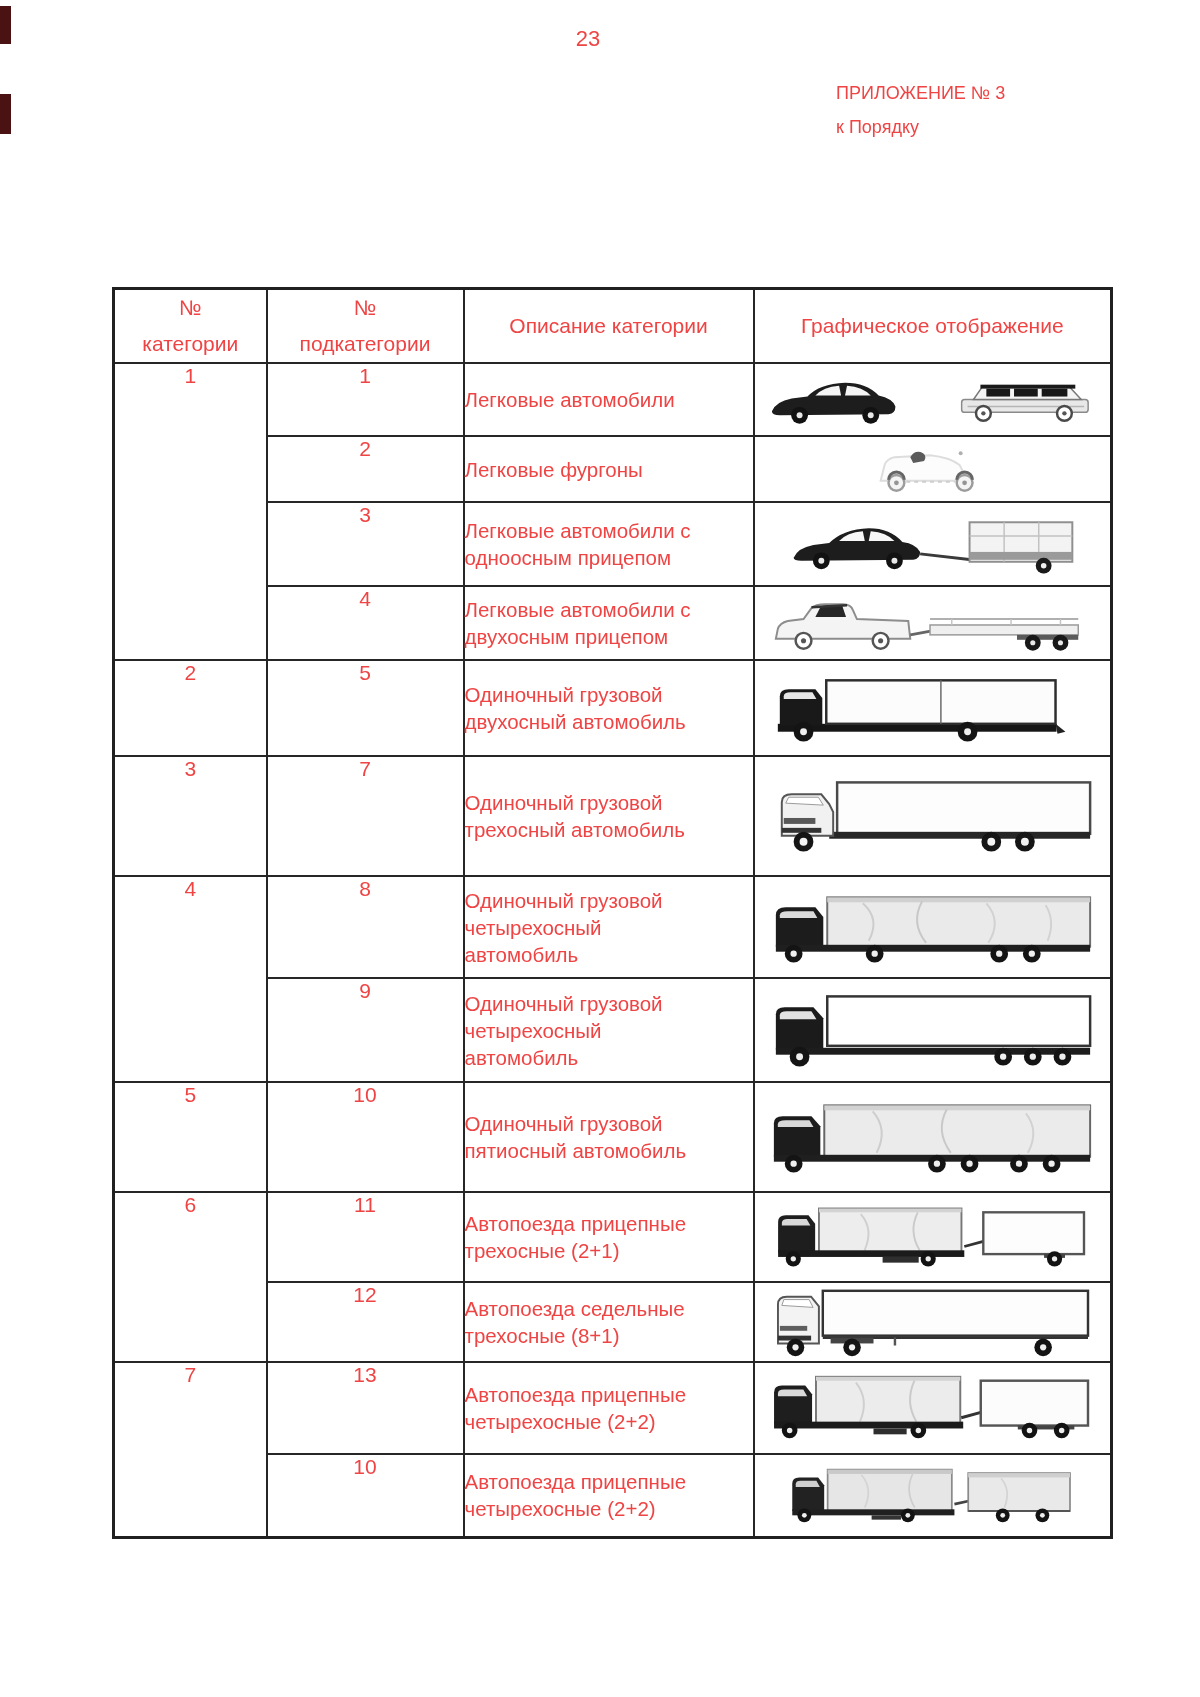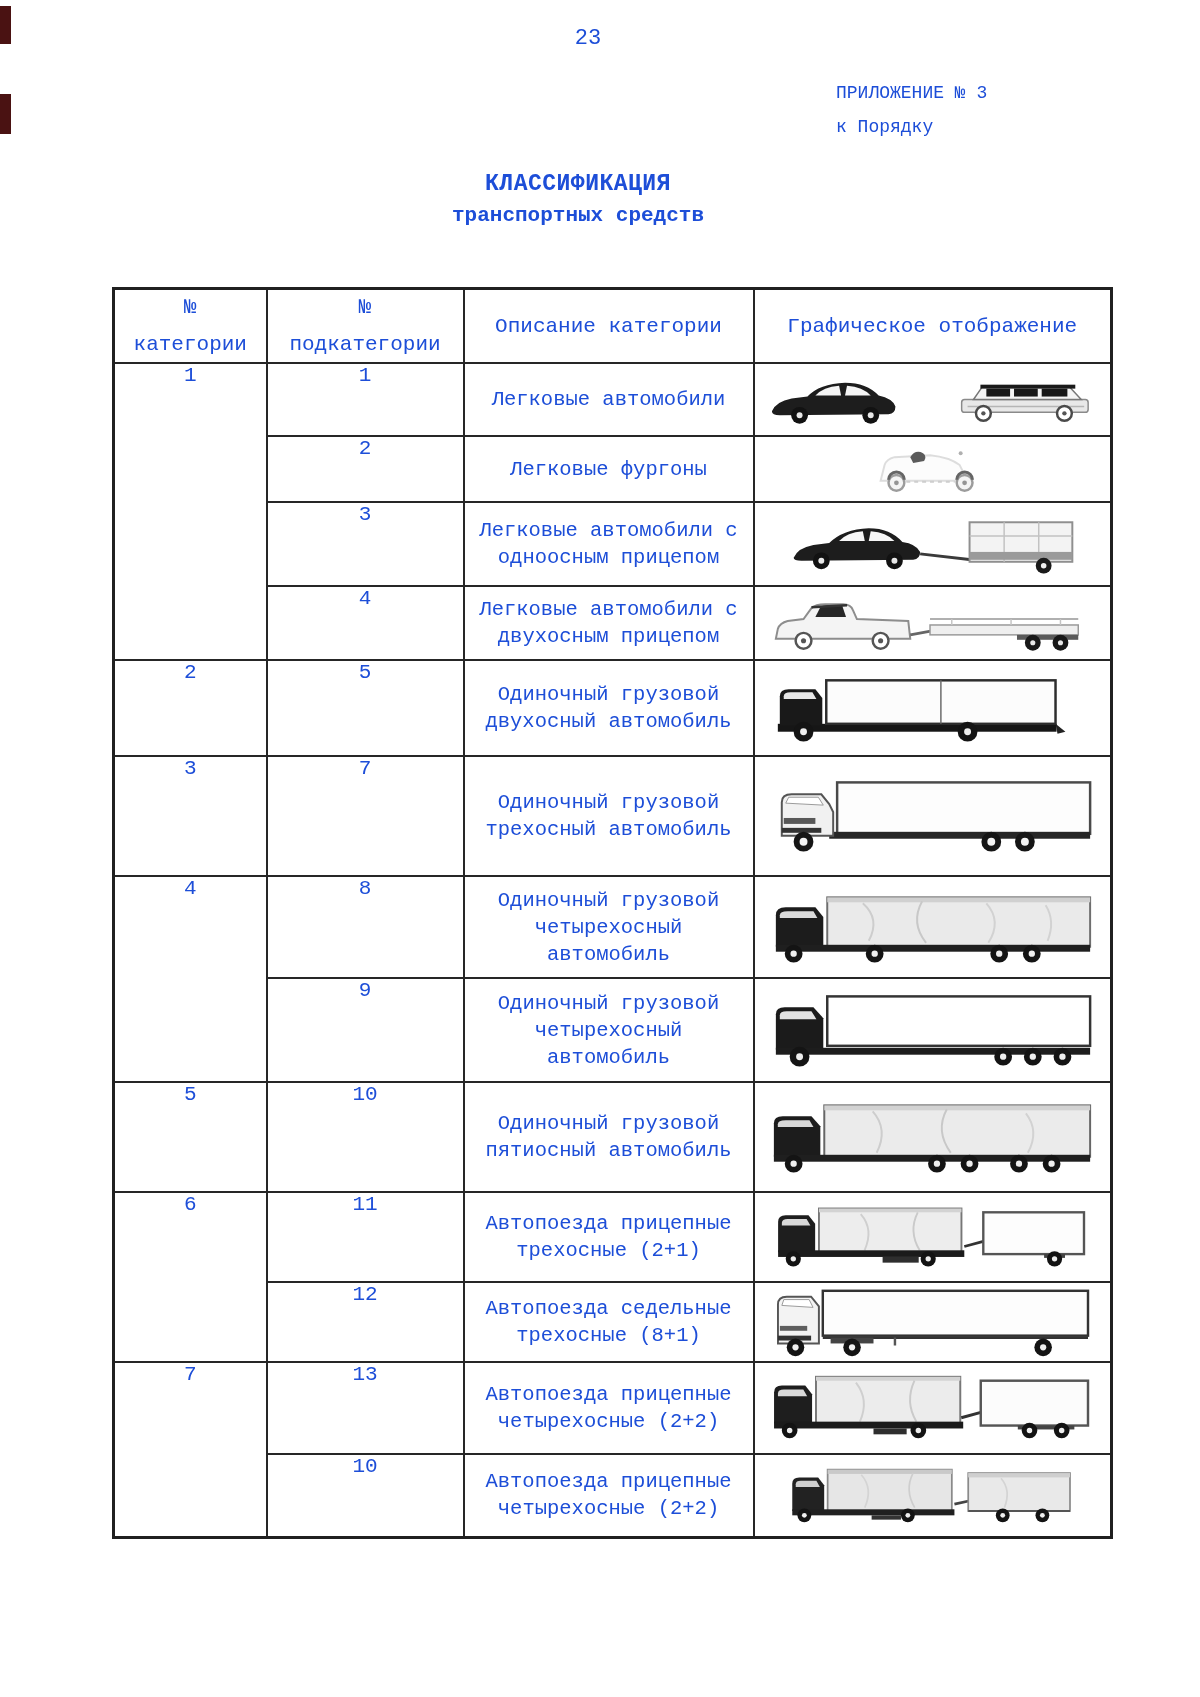--- a/index.html
+++ b/index.html
@@ -1,22 +1,22 @@
 <!DOCTYPE html>
 <html><head>
 <meta charset="utf-8">
 <style>
   html,body{margin:0;padding:0;background:#888;}
   .page{
     position:relative;
     width:1200px;height:1697px;
     margin:0 auto;
     background:#ffffff;
-    font-family:Liberation Mono, monospace;
-    color:#1d4ed8;
+    font-family:Liberation Sans, sans-serif;
+    color:#ef4444;
     overflow:hidden;
   }
   
   .scan-mark{position:absolute;left:0;width:11px;background:#4a1212;}
   .scan-mark.m1{top:6px;height:38px;}
   .scan-mark.m2{top:94px;height:40px;}
 
   .page-number{position:absolute;top:26px;left:0;width:1176px;text-align:center;font-size:22px;}
   .annex{position:absolute;top:76px;left:836px;font-size:18px;line-height:34px;}
   .titles{position:absolute;top:168px;left:0;width:1156px;text-align:center;font-weight:bold;line-height:32px;}
@@ -37,21 +37,21 @@
     padding:0;
     font-weight:normal;
     background:#fff;
   }
   table.cls{border:3px solid #202020;}
   thead th{height:72px;font-size:21px;vertical-align:top;}
   th .hwrap{display:flex;flex-direction:column;justify-content:space-between;height:60px;padding:6px 2px 4px 2px;text-align:center;}
   th.single{vertical-align:middle;text-align:center;border-radius:10px;}
   td.num{vertical-align:top;text-align:center;font-size:21px;padding-top:7px;}
   td.desc{
-    vertical-align:middle;text-align:center;
+    vertical-align:middle;
     font-size:20.5px;line-height:27px;
     white-space:pre-line;
     padding:4px 14px;
   }
   td.gfx{vertical-align:middle;text-align:center;}
   svg.veh{display:block;margin:0 auto;}
 </style>
 </head>
 <body>
 
@@ -60,24 +60,20 @@
   <div class="scan-mark m1"></div>
   <div class="scan-mark m2"></div>
 
   <div class="page-number">23</div>
 
   <div class="annex">
     <div>ПРИЛОЖЕНИЕ № 3</div>
     <div>к Порядку</div>
   </div>
 
-  <div class="titles">
-    <div class="t1">КЛАССИФИКАЦИЯ</div>
-    <div class="t2">транспортных средств</div>
-  </div>
 
   <table class="cls">
     <colgroup>
         <col class="c1">
         <col class="c2">
         <col class="c3">
         <col class="c4">
       </colgroup>
     <thead>
       <tr>

